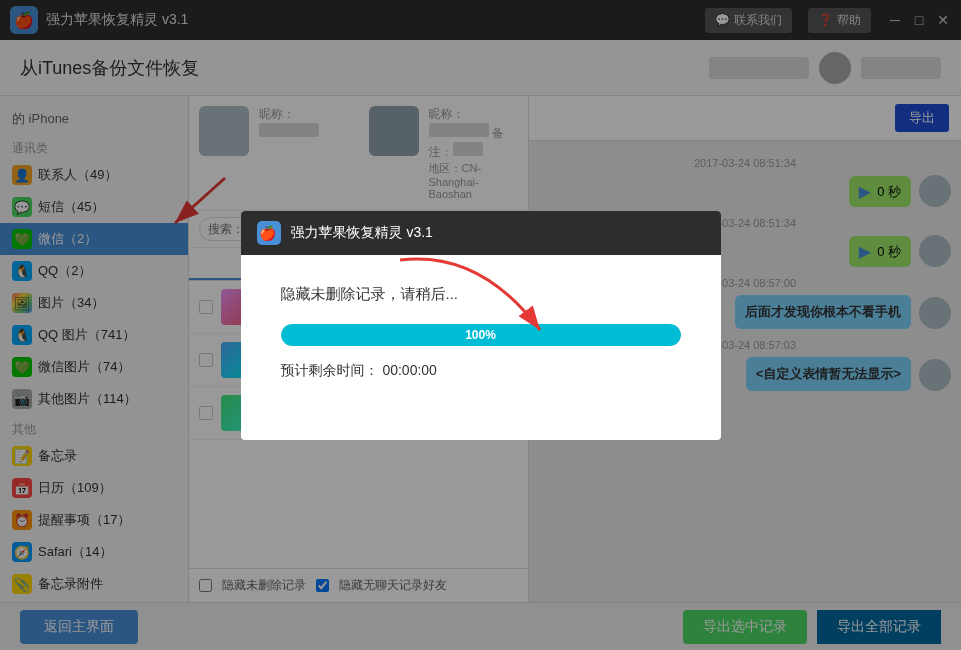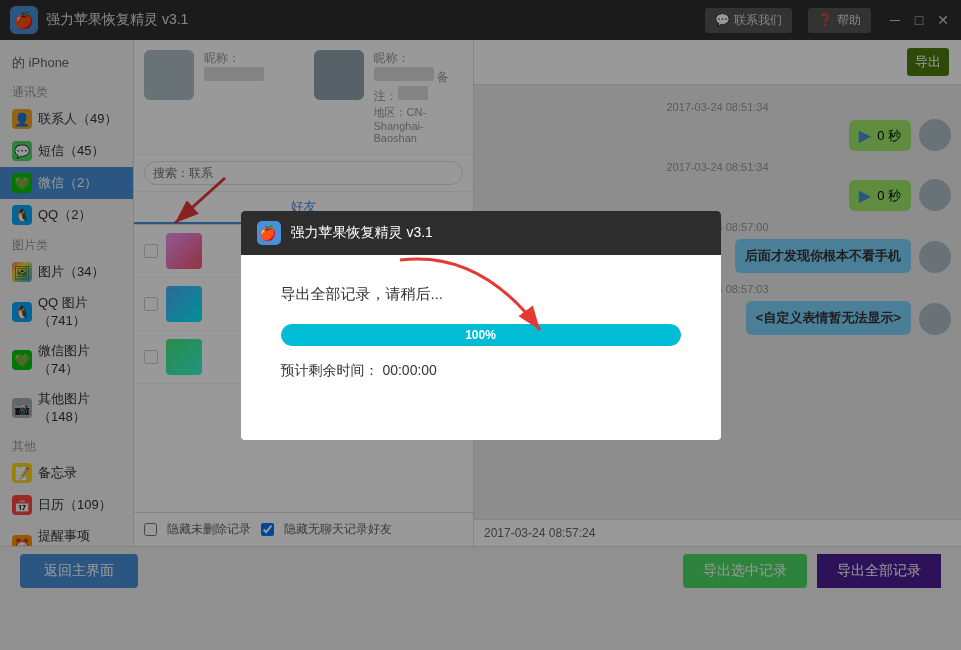--- a/index.html
+++ b/index.html
@@ -116,21 +116,21 @@
     }
 
     
     .main-layout {
       display: flex;
       height: calc(650px - 40px - 56px - 48px);
     }
 
     
     .sidebar {
-      width: 134px;
+      width: 189px;
       background: #f5f5f5;
       border-right: 1px solid #ddd;
       padding: 8px 0;
       overflow-y: auto;
     }
     .device-label {
       padding: 6px 12px;
       color: #666;
       font-size: 13px;
     }
@@ -289,24 +289,24 @@
     }
     .chat-header {
       background: white;
       padding: 8px 12px;
       border-bottom: 1px solid #ddd;
       display: flex;
       align-items: center;
       justify-content: space-between;
     }
     .export-btn {
-      background: #4d7c0f;
+      background: #1d4ed8;
       color: white;
       border: none;
-      padding: 5px 8px;
+      padding: 5px 14px;
       border-radius: 3px;
       cursor: pointer;
       font-size: 13px;
     }
     .chat-messages {
       flex: 1;
       overflow-y: auto;
       padding: 10px;
     }
     .msg-time {
@@ -391,21 +391,21 @@
     .export-selected-btn {
       background: #4cd964;
       color: white;
       border: none;
       padding: 8px 20px;
       border-radius: 4px;
       cursor: pointer;
       font-size: 14px;
     }
     .export-all-btn {
-      background: #4c1d95;
+      background: #0369a1;
       color: white;
       border: none;
       padding: 8px 20px;
       border-radius: 0;
       cursor: pointer;
       font-size: 14px;
     }
 
     
     .modal-overlay {
@@ -535,20 +535,28 @@
         <span>帮助</span>
       </button>
       <div class="window-controls">
         <div class="wc-btn">─</div>
         <div class="wc-btn">□</div>
         <div class="wc-btn">✕</div>
       </div>
     </div>
   </div>
 
+  <div class="header">
+    <h2 class="header-title">从iTunes备份文件恢复</h2>
+    <div class="header-user">
+      <div class="user-blur-box"></div>
+      <div class="user-avatar-small"></div>
+      <div class="user-blur-box2"></div>
+    </div>
+  </div>
 
   <div class="main-layout">
 
     <div class="sidebar">
       <div class="device-label">
         <span>的 iPhone</span>
       </div>
 
       <div class="category-header">通讯类</div>
       <div class="sidebar-item">
@@ -561,36 +569,35 @@
       </div>
       <div class="sidebar-item active">
         <div class="sidebar-icon icon-wechat">💚</div>
         <span>微信（2）</span>
       </div>
       <div class="sidebar-item">
         <div class="sidebar-icon icon-qq">🐧</div>
         <span>QQ（2）</span>
       </div>
 
-      <div class="category-header">图片类</div>
       <div class="sidebar-item">
         <div class="sidebar-icon icon-photos">🖼</div>
         <span>图片（34）</span>
       </div>
       <div class="sidebar-item">
         <div class="sidebar-icon icon-qq-photo">🐧</div>
         <span>QQ 图片（741）</span>
       </div>
       <div class="sidebar-item">
         <div class="sidebar-icon icon-wechat-photo">💚</div>
         <span>微信图片（74）</span>
       </div>
       <div class="sidebar-item">
         <div class="sidebar-icon icon-other-photo">📷</div>
-        <span>其他图片（148）</span>
+        <span>其他图片（114）</span>
       </div>
 
       <div class="category-header">其他</div>
       <div class="sidebar-item">
         <div class="sidebar-icon icon-notes">📝</div>
         <span>备忘录</span>
       </div>
       <div class="sidebar-item">
         <div class="sidebar-icon icon-calendar">📅</div>
         <span>日历（109）</span>
@@ -688,23 +695,20 @@
             <div class="msg-bubble sent">后面才发现你根本不看手机</div>
           </div>
 
           <div class="msg-time">2017-03-24 08:57:03</div>
           <div class="msg-row sent">
             <div class="msg-avatar" style="background:#b0bec5;"></div>
             <div class="msg-bubble sent">&lt;自定义表情暂无法显示&gt;</div>
           </div>
         </div>
 
-        <div class="chat-footer">
-          <span>2017-03-24 08:57:24</span>
-        </div>
       </div>
 
     </div>
   </div>
 
   <div class="bottom-bar">
     <button class="back-btn">返回主界面</button>
     <div class="bottom-right-btns">
       <button class="export-selected-btn">导出选中记录</button>
       <button class="export-all-btn">导出全部记录</button>
@@ -729,21 +733,21 @@
     <path d="M 20 20 Q 100 10 160 90" stroke="#e53935" stroke-width="3" fill="none" marker-end="url(#arrowhead2)"></path>
   </svg>
 
   <div class="modal-overlay">
     <div class="modal">
       <div class="modal-title-bar">
         <div class="modal-title-icon">🍎</div>
         <span class="modal-title-text">强力苹果恢复精灵 v3.1</span>
       </div>
       <div class="modal-body">
-        <div class="modal-status-text">导出全部记录，请稍后...</div>
+        <div class="modal-status-text">隐藏未删除记录，请稍后...</div>
         <div class="progress-bar-container">
           <div class="progress-bar-fill" style="width: 100%;"></div>
           <div class="progress-text">100%</div>
         </div>
         <div class="time-remaining">
           <span>预计剩余时间：</span>
           <span>00:00:00</span>
         </div>
       </div>
     </div>

